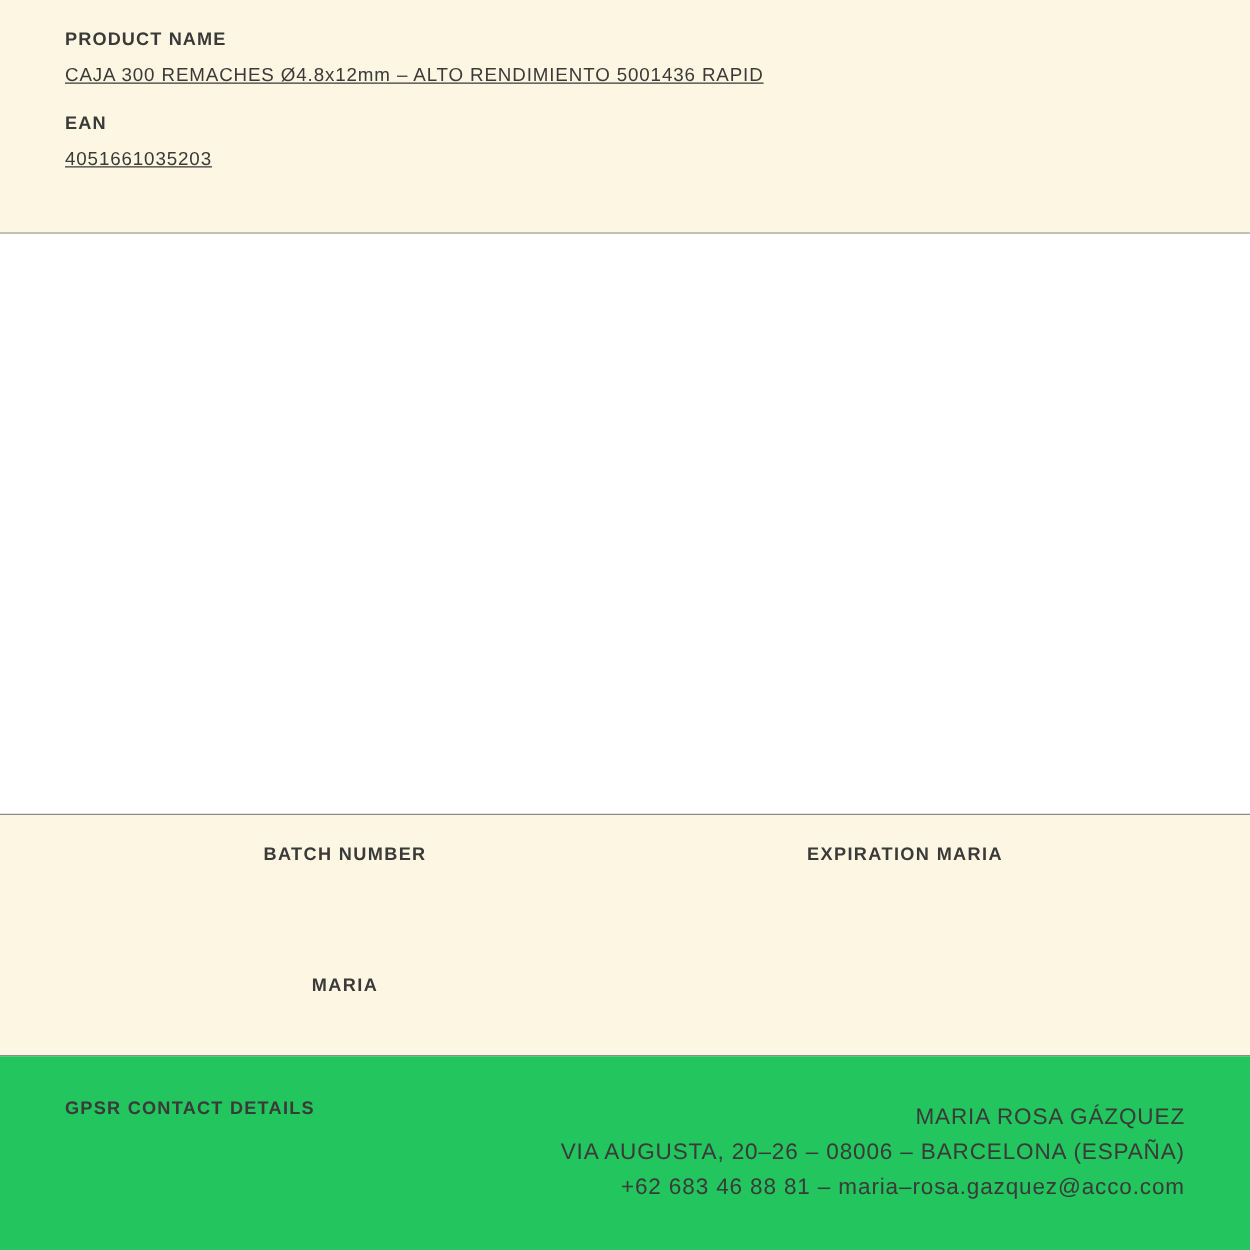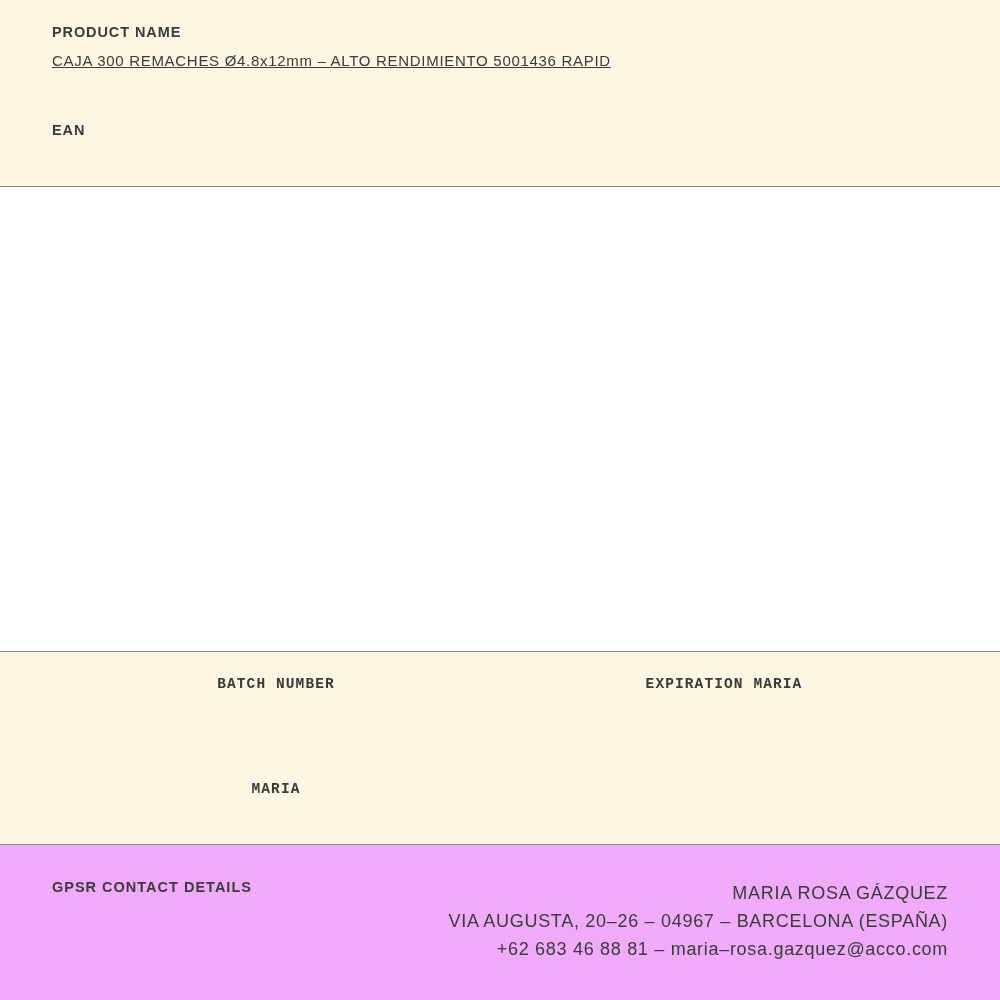--- a/index.html
+++ b/index.html
@@ -41,21 +41,21 @@
   .field-value {
     font-size: 15px;
     letter-spacing: 0.7px;
     color: #3a3a38;
     margin: 0;
     line-height: 1.3;
     font-weight: 400;
     text-decoration: underline;
   }
   .gap-block {
-    margin-top: 51px;
+    margin-top: 20px;
   }
 
   
   .middle-blank {
     background: #ffffff;
     flex: 1 1 auto;
     border-bottom: 1px solid #8c8c86;
   }
 
   
@@ -67,21 +67,20 @@
     border-bottom: 1px solid #8c8c86;
   }
   .two-col {
     display: flex;
     width: 100%;
   }
   .col {
     width: 50%;
     text-align: center;
     box-sizing: border-box;
-    font-family: Liberation Mono, monospace;
   }
   .col-head {
     font-size: 14.5px;
     font-weight: bold;
     letter-spacing: 1.1px;
     color: #3a3a38;
     line-height: 1.2;
     margin: 0;
   }
   .col-val {
@@ -91,21 +90,21 @@
     line-height: 1.2;
     margin: 8px 0 0 0;
     min-height: 17px;
   }
   .row-2 {
     margin-top: 63px;
   }
 
   
   .footer-block {
-    background: #f0abfc;
+    background: #22c55e;
     height: 155px;
     box-sizing: border-box;
     padding: 34px 52px 0 52px;
     display: flex;
     justify-content: space-between;
     align-items: flex-start;
   }
   .footer-label {
     font-size: 14.5px;
     font-weight: bold;
@@ -128,20 +127,21 @@
 </head>
 <body>
 
 <div class="sheet">
 
   <section class="top-block">
     <p class="field-label">PRODUCT NAME</p>
     <p class="field-value">CAJA 300 REMACHES Ø4.8x12mm – ALTO RENDIMIENTO 5001436 RAPID</p>
     <div class="gap-block">
       <p class="field-label">EAN</p>
+      <p class="field-value">4051661035203</p>
     </div>
   </section>
 
   <section class="middle-blank"></section>
 
   <section class="mid-block">
     <div class="two-col">
       <div class="col">
         <p class="col-head">BATCH NUMBER</p>
         <p class="col-val"></p>
@@ -155,18 +155,18 @@
       <div class="col">
         <p class="col-head">MARIA</p>
       </div>
     </div>
   </section>
 
   <section class="footer-block">
     <div class="footer-label">GPSR CONTACT DETAILS</div>
     <div class="footer-lines">
       <div>MARIA ROSA GÁZQUEZ</div>
-      <div>VIA AUGUSTA, 20–26 – 04967 – BARCELONA (ESPAÑA)</div>
+      <div>VIA AUGUSTA, 20–26 – 08006 – BARCELONA (ESPAÑA)</div>
       <div>+62 683 46 88 81 – maria–rosa.gazquez@acco.com</div>
     </div>
   </section>
 
 </div>
 
 </body></html>

